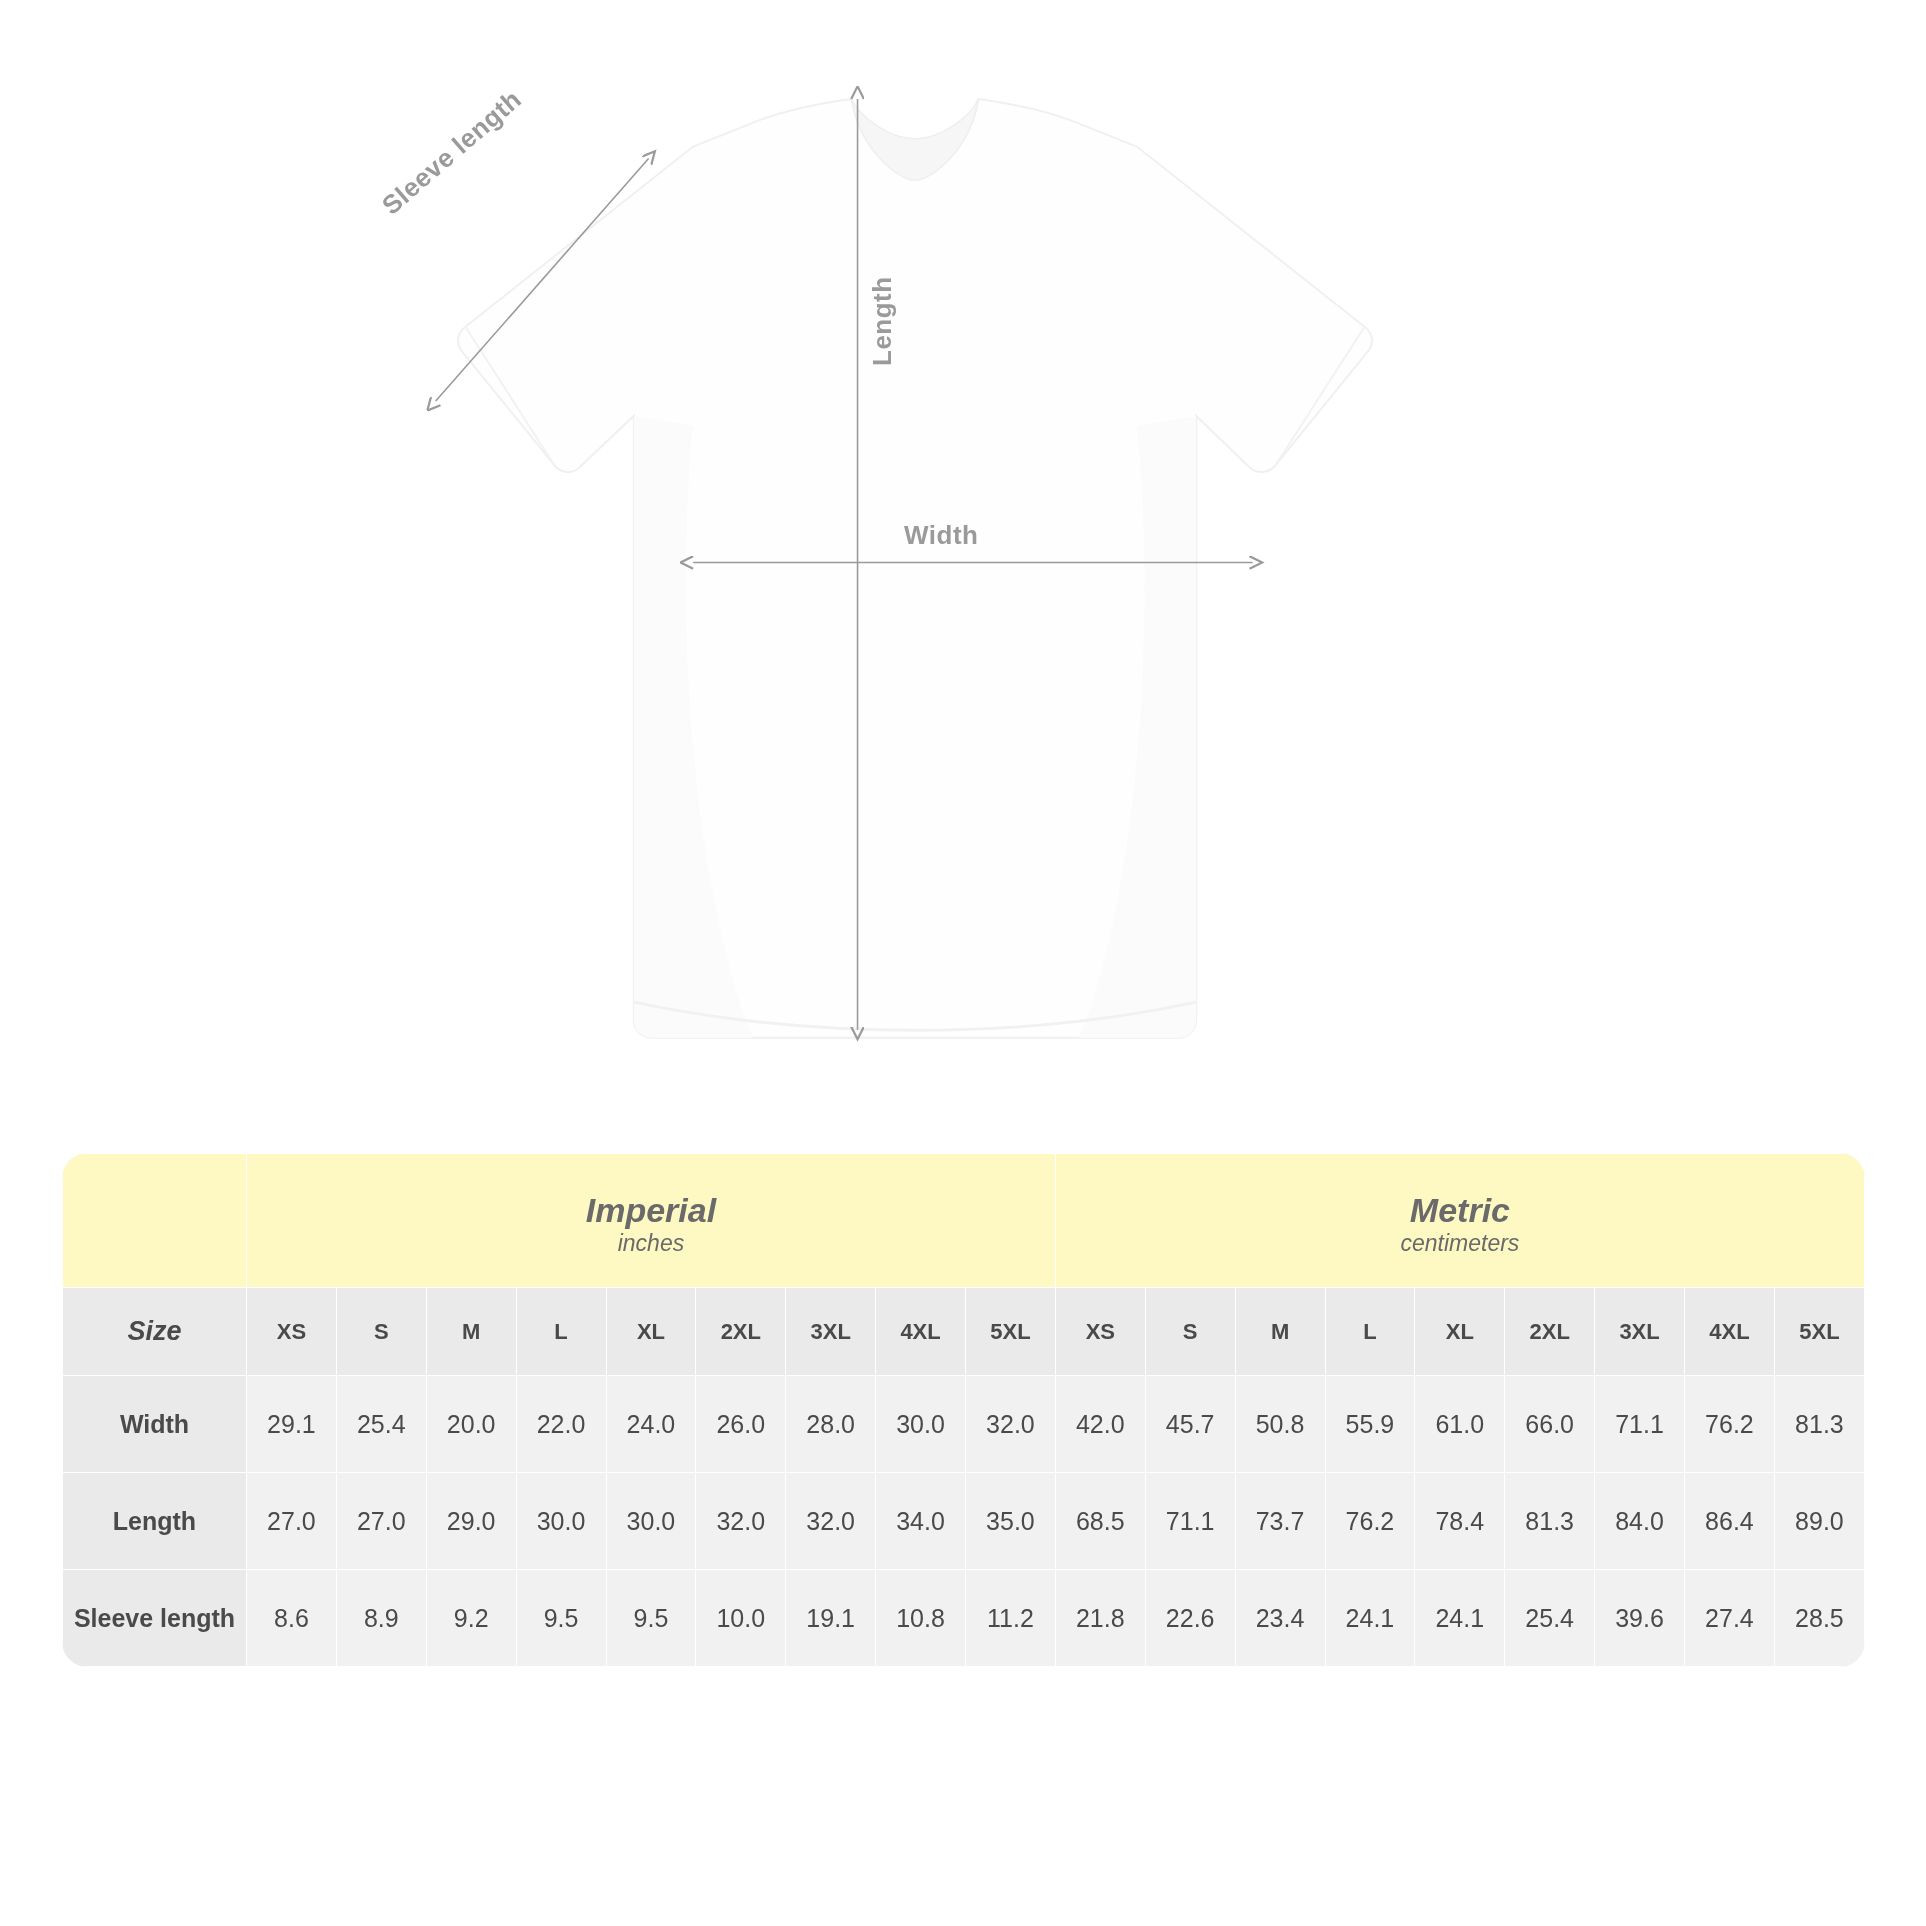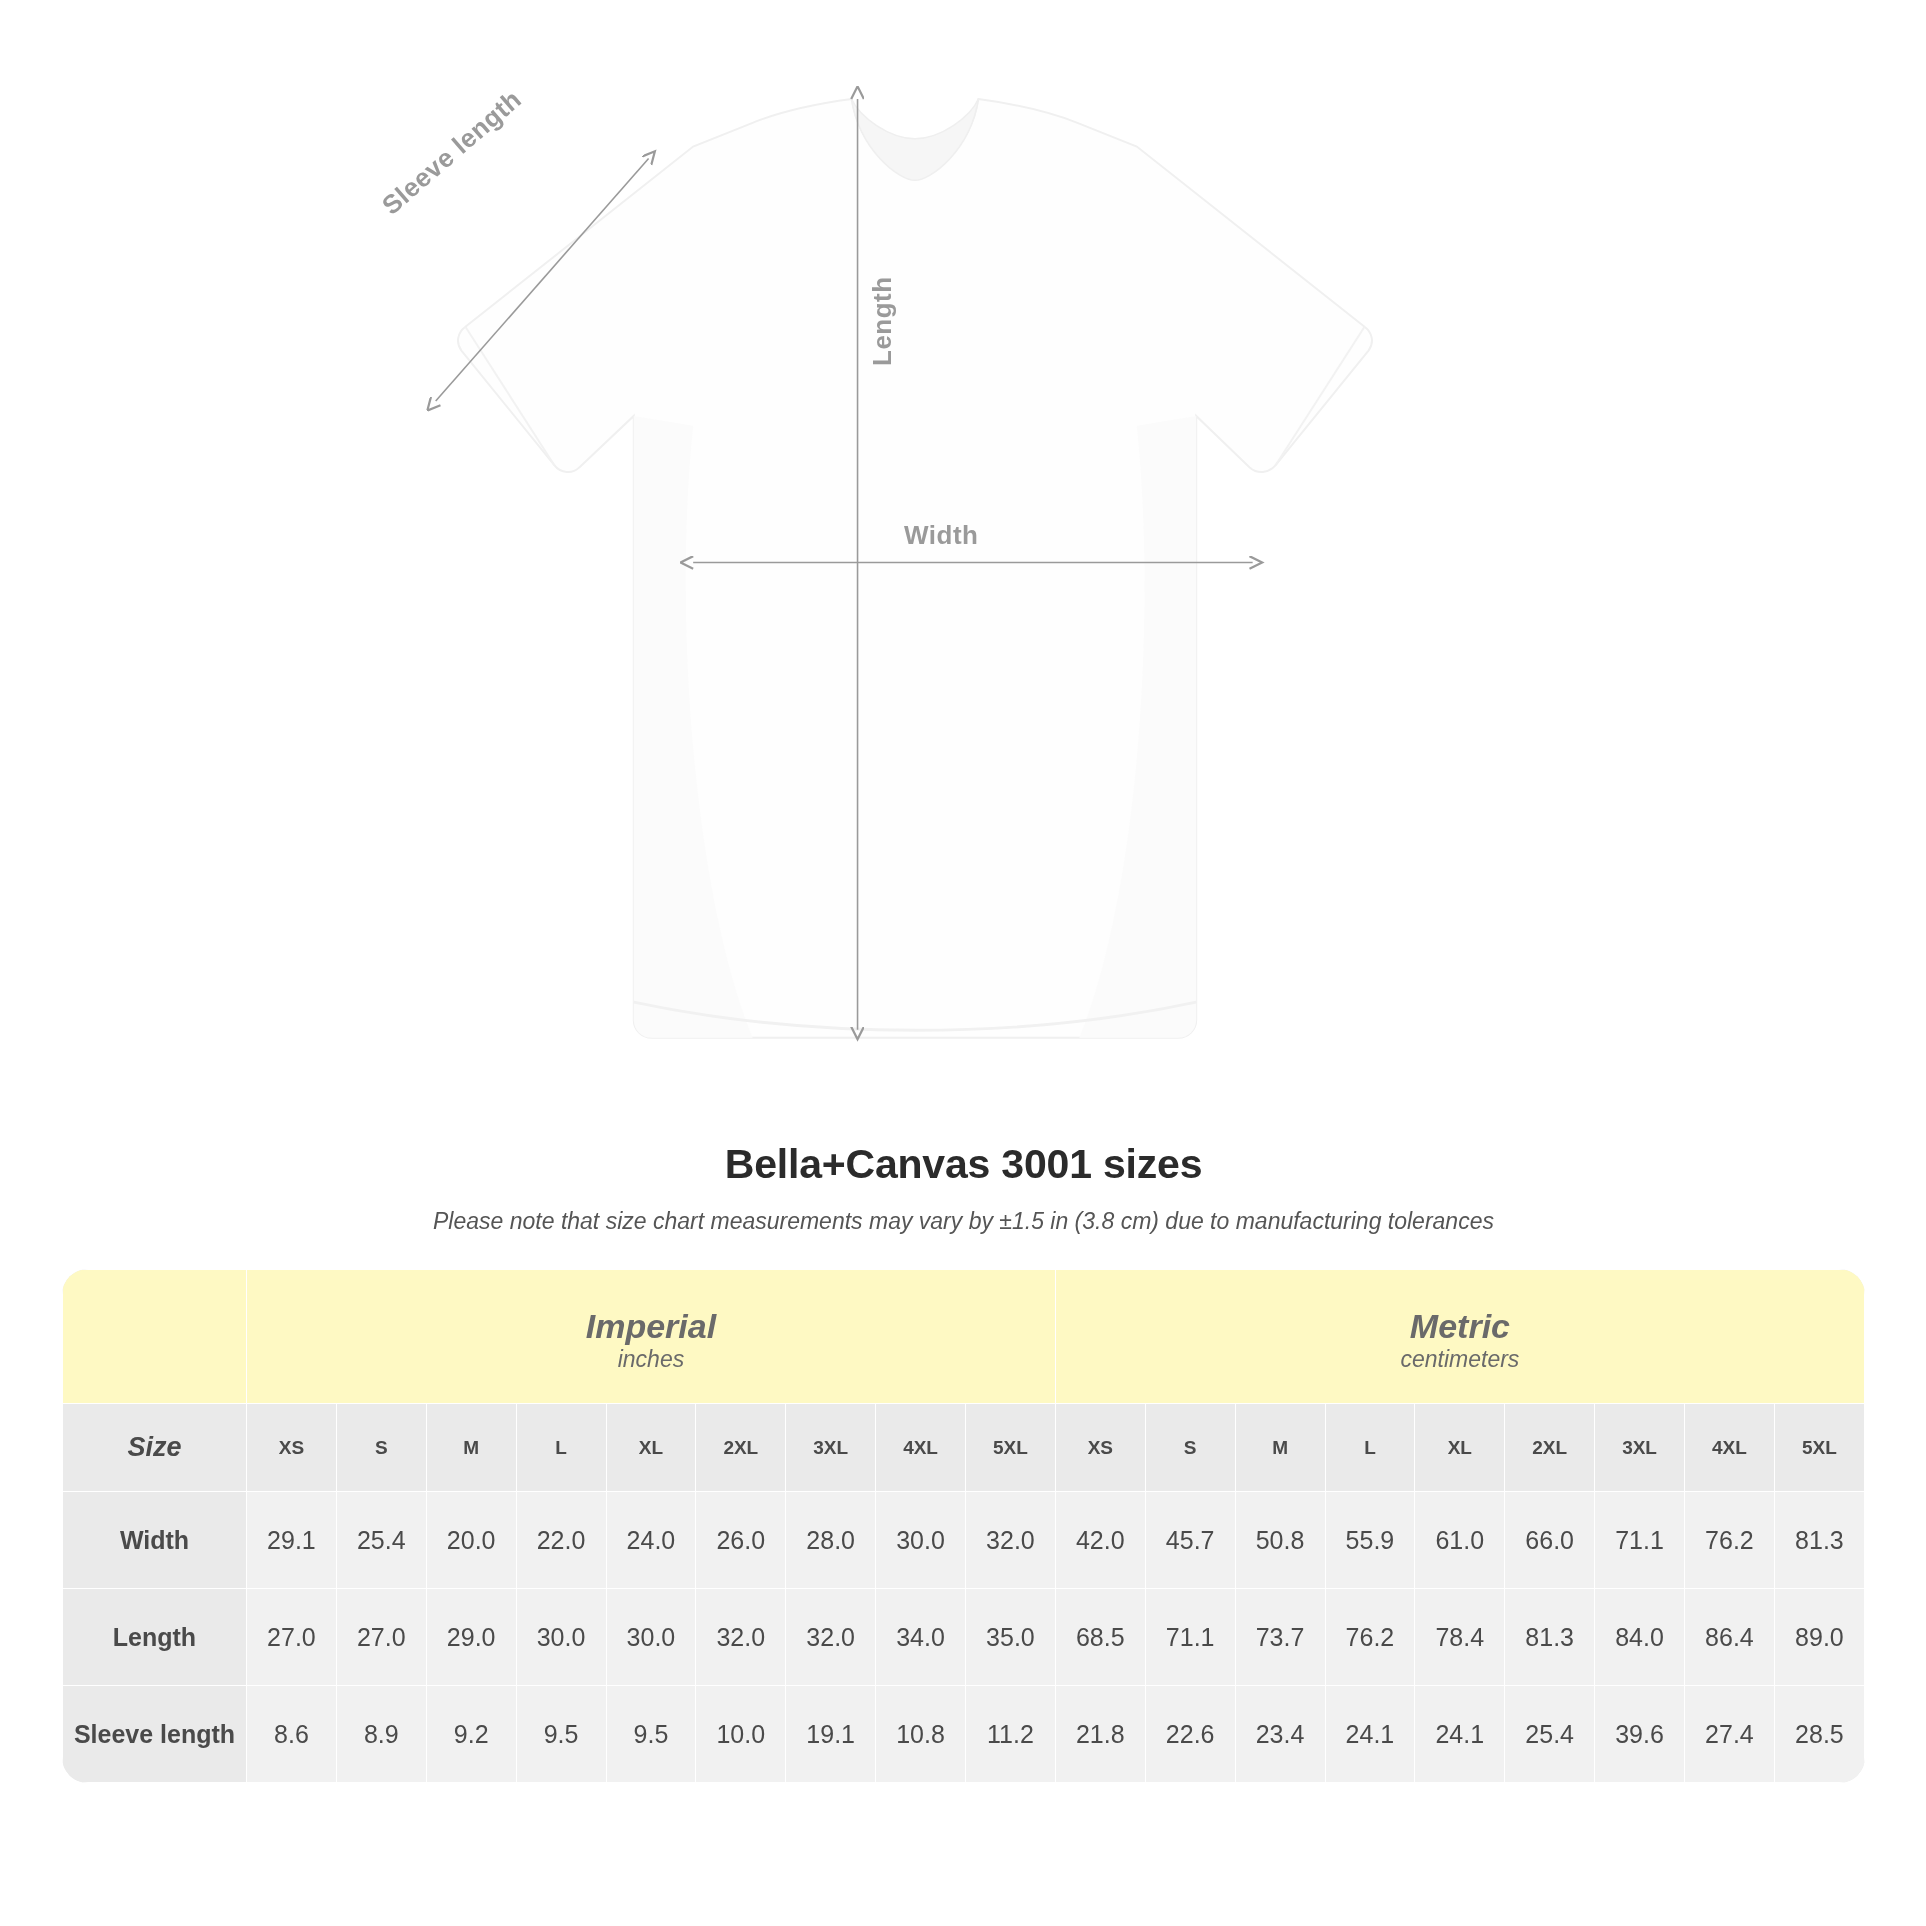--- a/index.html
+++ b/index.html
@@ -117,21 +117,21 @@
     height: 85px;
     font-weight: bold;
     color: #5a5a5a;
     border: none;
   }
   .head-row td.corner {
     font-size: 27px;
     font-style: italic;
   }
   .head-row td.size-h {
-    font-size: 19px;
+    font-size: 22px;
     margin-left: 15px;
   }
   .row-label {
     background: #eaeaea;
     font-weight: bold;
     font-size: 27px;
     color: #4a4a4a;
     border: none;
   }
   tr.data-row td {
@@ -204,24 +204,20 @@
 
         <line x1="700" y1="568" x2="1265" y2="568" stroke="#9a9a9a" stroke-width="1.6" marker-start="url(#arrowStart)" marker-end="url(#arrowEnd)"></line>
       </g>
     </svg>
 
     <div class="dim-label label-sleeve">Sleeve length</div>
     <div class="dim-label label-length">Length</div>
     <div class="dim-label label-width">Width</div>
   </div>
 
-  <div class="title-block">
-    <h1 class="chart-title">Bella+Canvas 3001 sizes</h1>
-    <div class="chart-note">Please note that size chart measurements may vary by ±1.5 in (3.8 cm) due to manufacturing tolerances</div>
-  </div>
 
   <div class="table-wrap">
     <table class="size-table">
       <colgroup>
         <col class="c-label">
         <col class="c-val">
           <col class="c-val">
           <col class="c-val">
           <col class="c-val">
           <col class="c-val">

